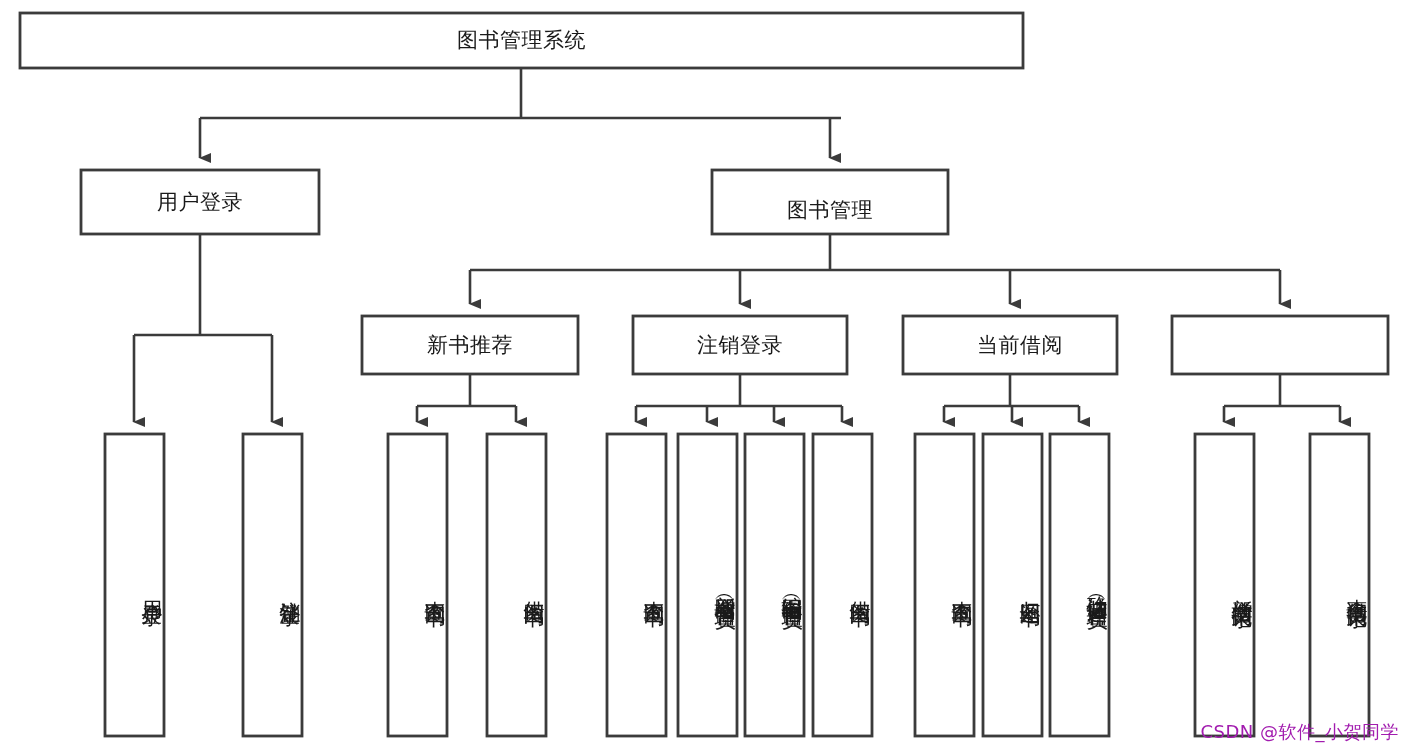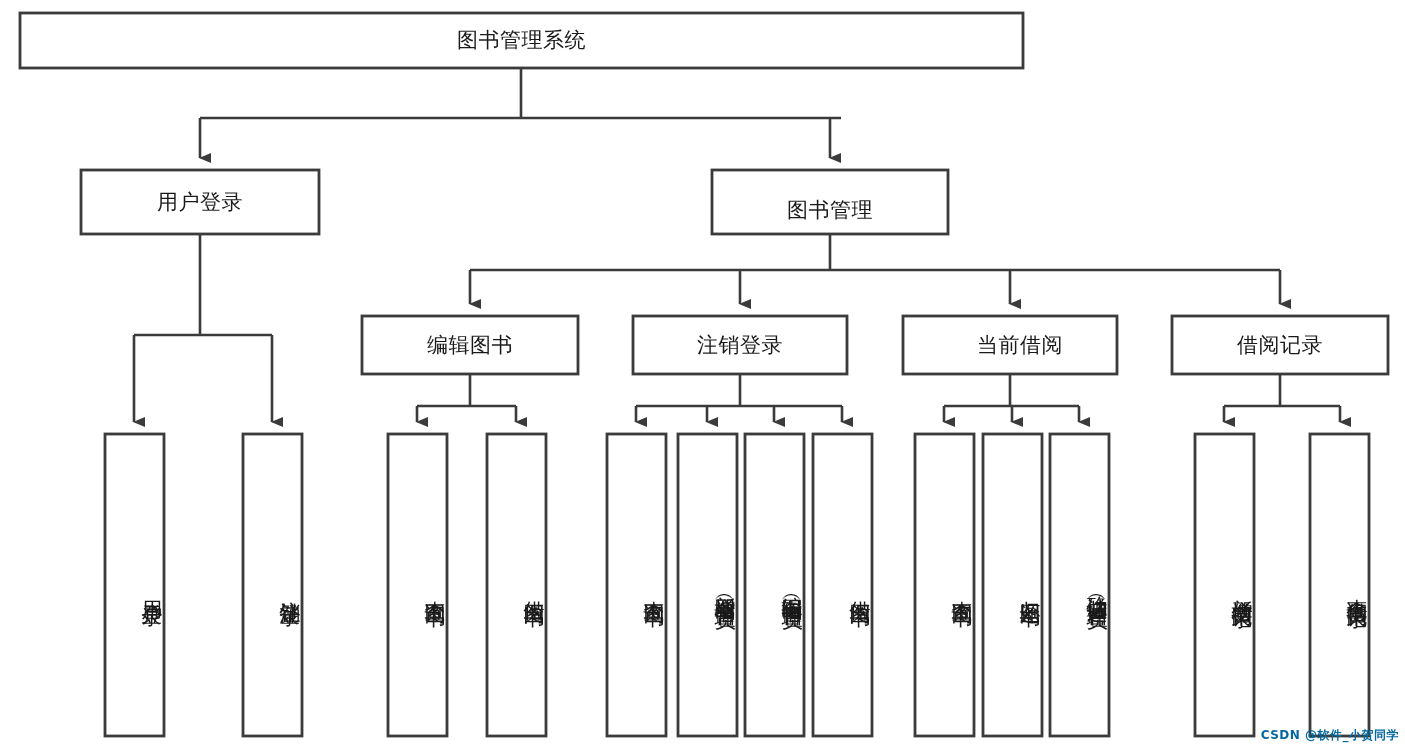--- a/index.html
+++ b/index.html
@@ -45,26 +45,25 @@
   }
   .node-hit{
     position:absolute;
     background:transparent;
     cursor:pointer;
   }
   #watermark{
     position:absolute;
     right:6px;
     bottom:3px;
-    color:#0369a1;
-    font-size:12px;
+    color:#a21caf;
+    font-size:18px;
     letter-spacing:0.5px;
     white-space:nowrap;
     user-select:none;
-    font-weight:bold;
   }
 </style>
 </head>
 <body>
 
 <div id="canvas">
 
   <svg id="diagram-svg" viewBox="0 0 1405 747" xmlns="http://www.w3.org/2000/svg">
     <defs>
       <marker id="arrow" viewBox="0 0 12 12" refX="6" refY="11" markerWidth="12" markerHeight="12" orient="auto-start-reverse" markerUnits="userSpaceOnUse">
@@ -142,30 +141,29 @@
 
   <div class="node-label" style="left:20px;top:13px;width:1003px;height:55px;">图书管理系统</div>
   <div class="node-hit" style="left:20px;top:13px;width:1003px;height:55px;"></div>
 
   <div class="node-label" style="left:81px;top:170px;width:238px;height:64px;">用户登录</div>
   <div class="node-hit" style="left:81px;top:170px;width:238px;height:64px;"></div>
 
   <div class="node-label" style="left:712px;top:170px;width:236px;height:80px;">图书管理</div>
   <div class="node-hit" style="left:712px;top:170px;width:236px;height:64px;"></div>
 
-  <div class="node-label" style="left:362px;top:316px;width:216px;height:58px;">编辑图书</div>
+  <div class="node-label" style="left:362px;top:316px;width:216px;height:58px;">新书推荐</div>
   <div class="node-hit" style="left:362px;top:316px;width:216px;height:58px;"></div>
 
   <div class="node-label" style="left:633px;top:316px;width:214px;height:58px;">注销登录</div>
   <div class="node-hit" style="left:633px;top:316px;width:214px;height:58px;"></div>
 
   <div class="node-label" style="left:897px;top:316px;width:246px;height:58px;">当前借阅</div>
   <div class="node-hit" style="left:903px;top:316px;width:214px;height:58px;"></div>
 
-  <div class="node-label" style="left:1172px;top:316px;width:216px;height:58px;">借阅记录</div>
   <div class="node-hit" style="left:1172px;top:316px;width:216px;height:58px;"></div>
 
   <div class="node-label vertical" style="left:105px;top:434px;width:59px;height:302px;">用户登录</div>
   <div class="node-hit" style="left:105px;top:434px;width:59px;height:302px;"></div>
 
   <div class="node-label vertical" style="left:243px;top:434px;width:59px;height:302px;">注销登录</div>
   <div class="node-hit" style="left:243px;top:434px;width:59px;height:302px;"></div>
 
   <div class="node-label vertical" style="left:388px;top:434px;width:59px;height:302px;">查询图书</div>
   <div class="node-hit" style="left:388px;top:434px;width:59px;height:302px;"></div>

